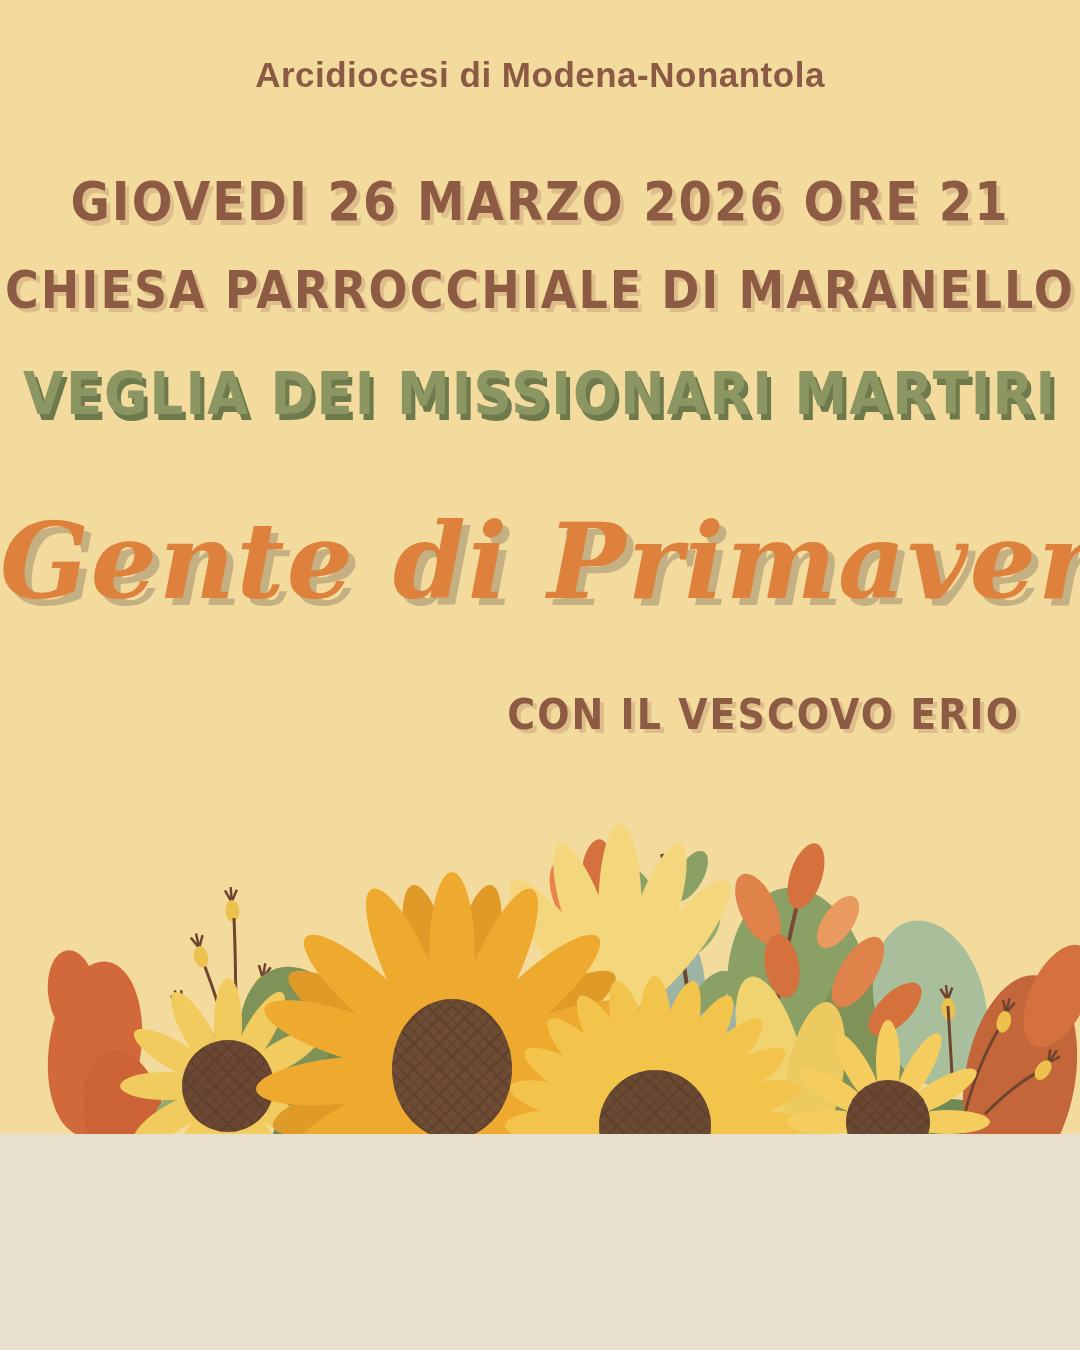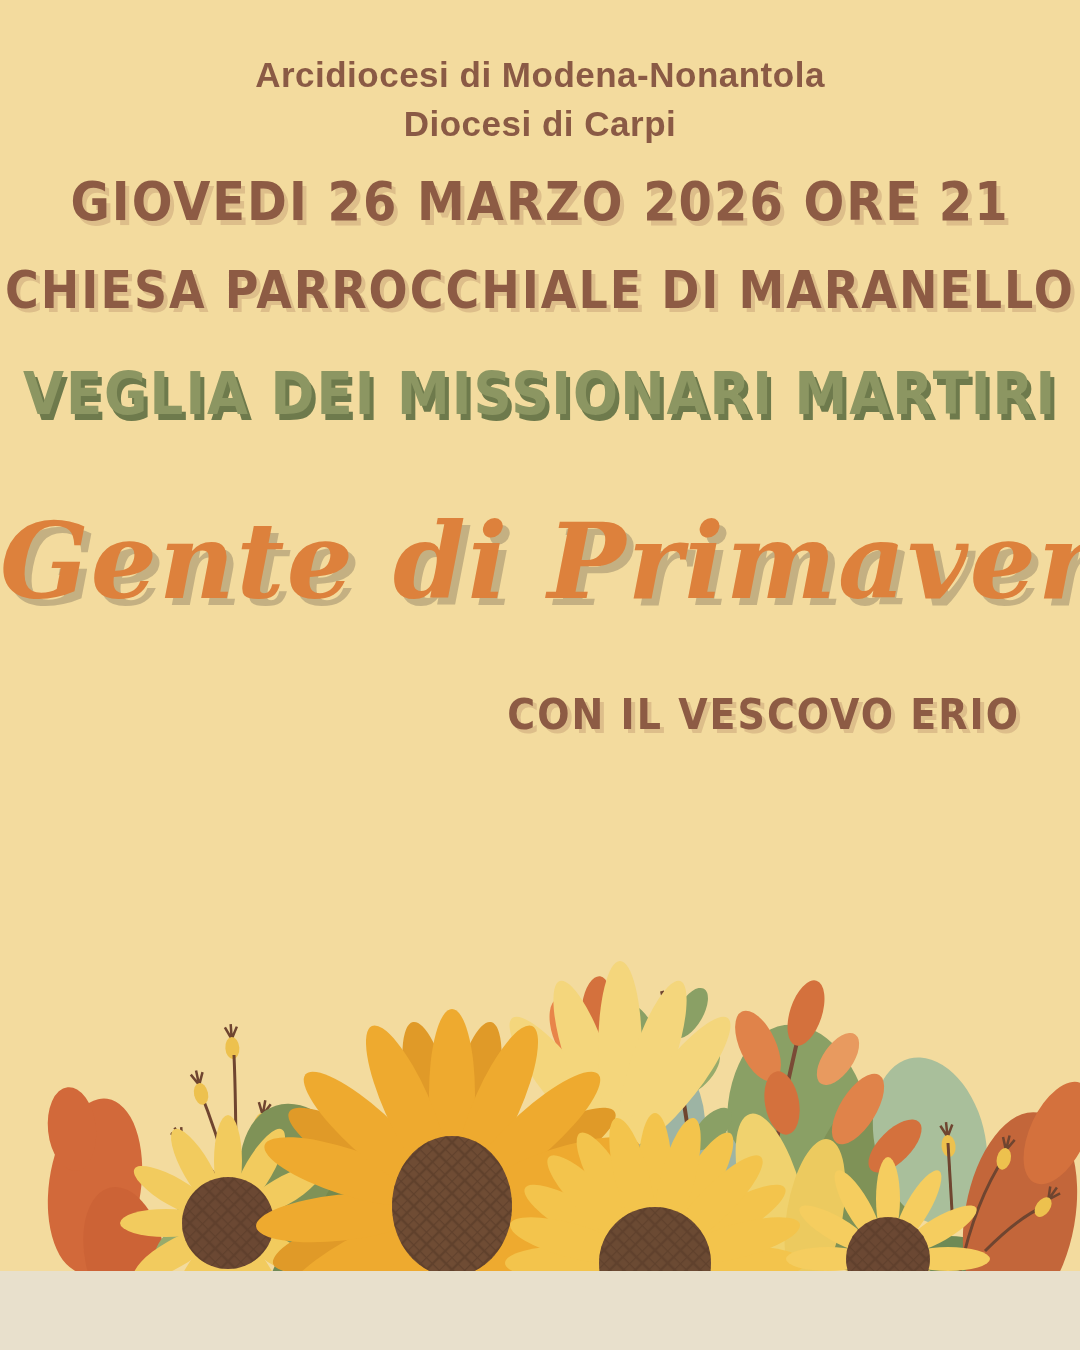--- a/index.html
+++ b/index.html
@@ -1,18 +1,18 @@
 <!DOCTYPE html>
 <html><head>
 <meta charset="utf-8">
 <style>
   html,body{margin:0;padding:0;background:#e8e0cc;}
   .poster{
     position:relative;
-    width:1080px;height:1271px;
+    width:1080px;height:1134px;
     margin:0 auto;
     background:#f3db9e;
     overflow:hidden;
     font-family:"Liberation Sans", sans-serif;
   }
   .txt{position:absolute;left:0;width:100%;text-align:center;white-space:nowrap;}
   .header-line{
     color:#8a5a45;font-weight:bold;font-size:35px;letter-spacing:.5px;
   }
   .caps{
@@ -41,21 +41,20 @@
   .with-line{font-size:38px;}
   .guest-line{font-size:35px;line-height:47px;}
   .bouquet{position:absolute;left:0;bottom:0;width:1080px;height:320px;display:block;}
 </style>
 </head>
 <body>
 
 <div class="poster">
 
   <div class="txt header-line" style="top:55px;">Arcidiocesi di Modena-Nonantola</div>
-  <div class="txt header-line" style="top:104px;">Diocesi di Carpi</div>
 
   <div class="txt caps" style="top:173px;font-size:48px;">GIOVEDI 26 MARZO 2026 ORE 21</div>
 
   <div class="txt caps" style="top:263px;font-size:46px;">CHIESA PARROCCHIALE DI MARANELLO</div>
 
   <div class="txt caps caps-green" style="top:363px;font-size:53px;">VEGLIA DEI MISSIONARI MARTIRI</div>
 
   <div class="txt script-title" style="top:500px;">Gente di Primavera</div>
 
   <div class="right-col caps with-line" style="top:692px;">CON IL VESCOVO ERIO</div>

